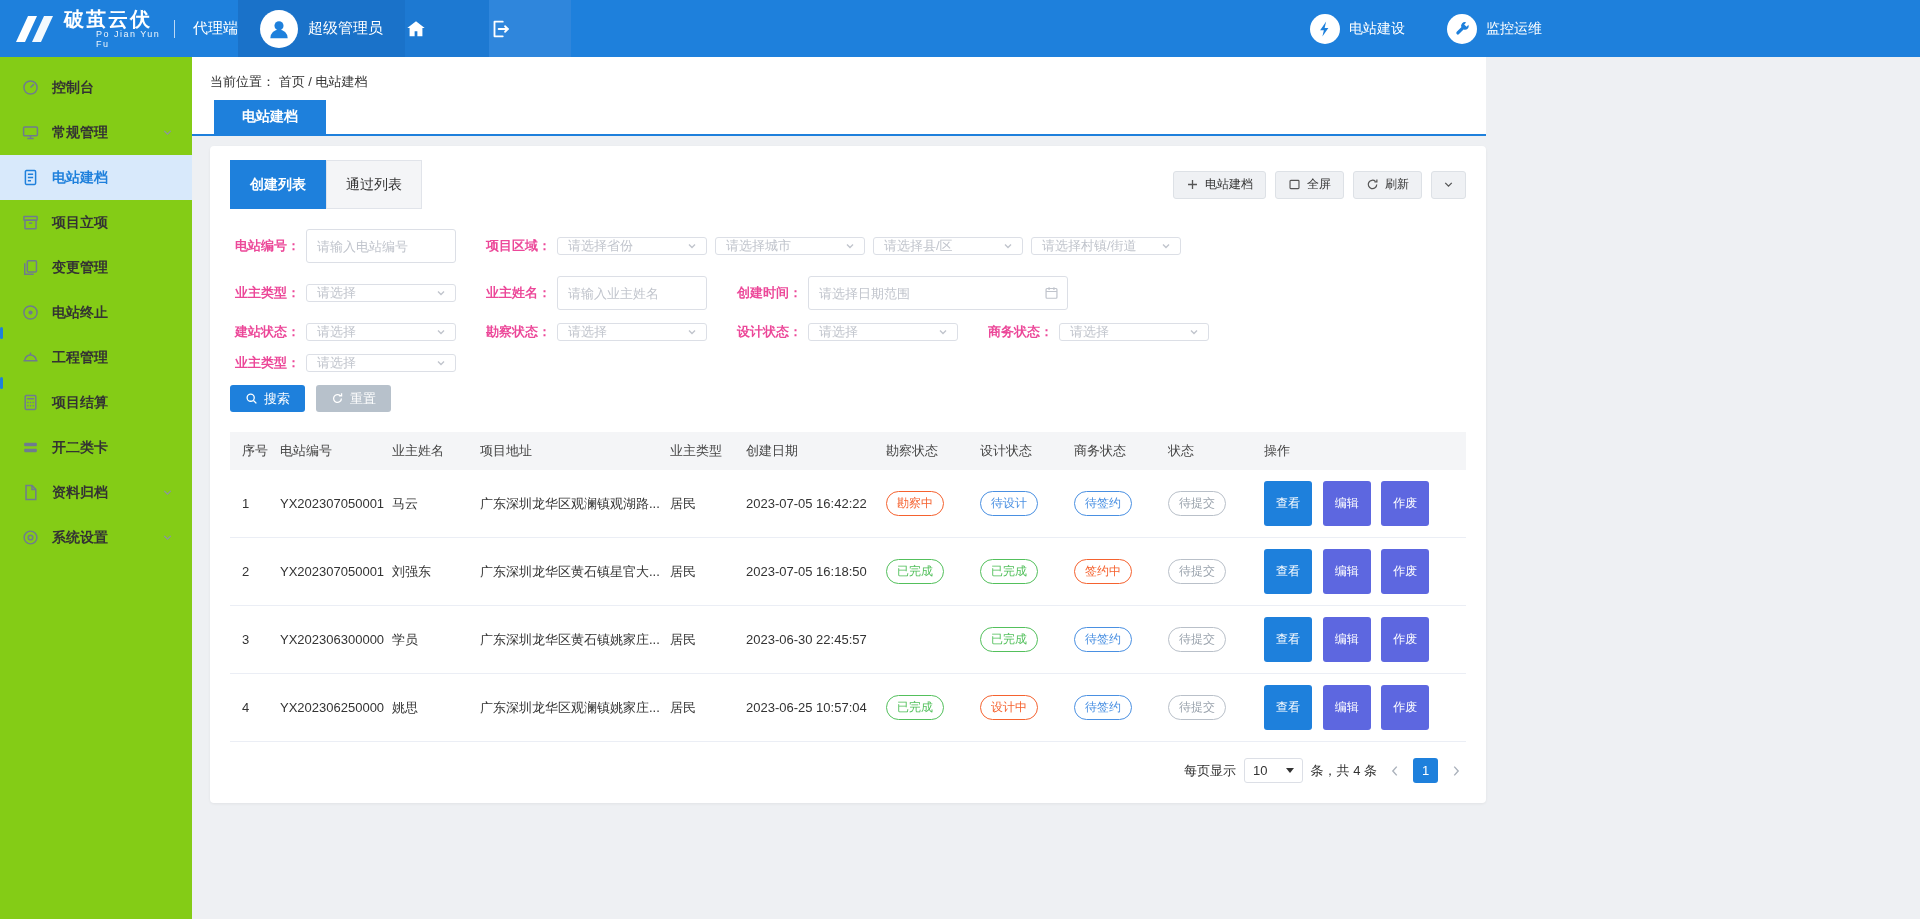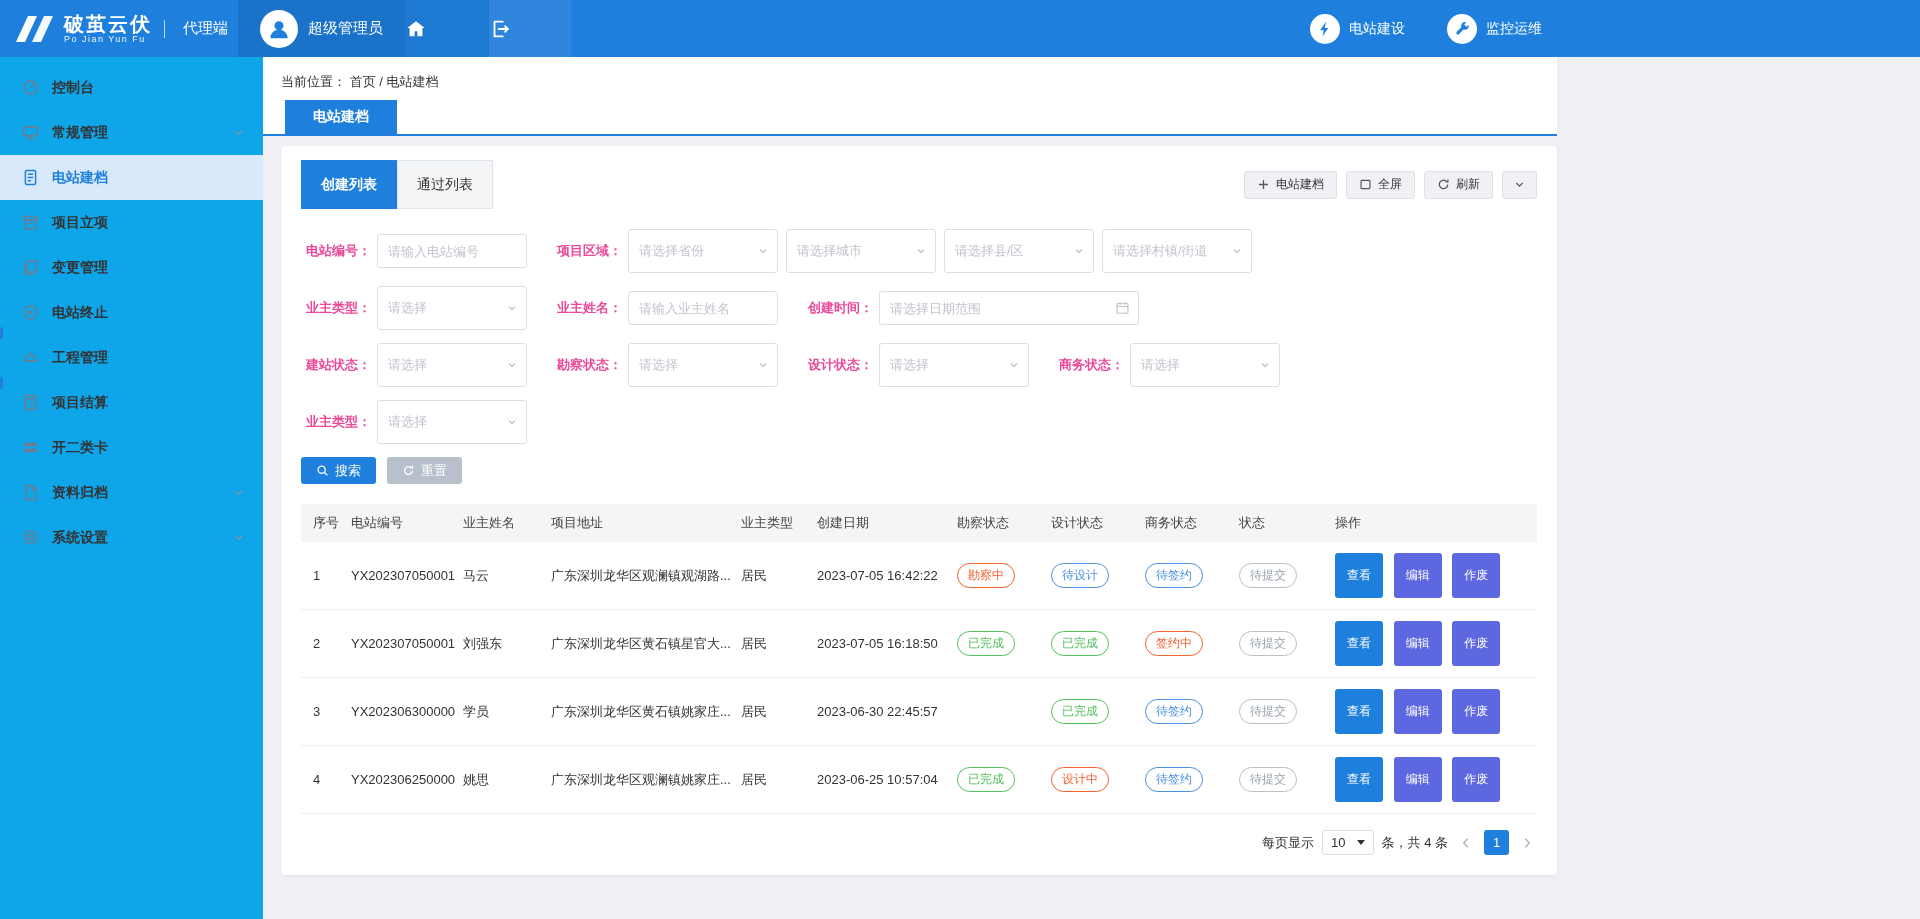--- a/index.html
+++ b/index.html
@@ -6,39 +6,39 @@
   html,body { width:1920px; height:919px; overflow:hidden; }
   body { font-family:"Liberation Sans","DejaVu Sans",sans-serif; background:#eef0f3; color:#333; }
   button, input { font-family:inherit; }
 
   
   .header { height:57px; background:#1e80dc; display:flex; align-items:stretch; color:#fff; }
   .logo-wrap { width:238px; display:flex; align-items:center; padding-left:14px; gap:10px; }
   .logo-mark svg { width:40px; height:30px; display:block; }
   .logo-text { line-height:1.1; }
   .logo-cn { font-size:20px; font-weight:bold; letter-spacing:2px; }
-  .logo-en { font-size:9px; letter-spacing:1.5px; opacity:.92; }
+  .logo-en { font-size:9px; letter-spacing:1.5px; opacity:.92;margin-left:32px; }
   .portal-divider { width:1px; height:18px; background:rgba(255,255,255,.7); margin:0 8px 0 2px; align-self:center; }
   .portal-label { font-size:15px; align-self:center; white-space:nowrap; }
   .seg { display:flex; align-items:center; justify-content:flex-start; cursor:pointer; }
   .seg-user { background:#1a72c9; gap:10px; padding:0 22px; }
   .avatar { width:38px; height:38px; border-radius:50%; background:#fff; display:flex; align-items:center; justify-content:center; overflow:hidden; }
   .avatar svg { width:26px; height:26px; }
   .user-name { font-size:15px; }
   .seg-home { width:84px; background:#1d79d2; }
   .seg-logout { width:82px; background:#2f86dc; }
   .seg-home svg, .seg-logout svg { width:22px; height:22px; }
   .header-right { margin-left:auto; display:flex; align-items:center; gap:42px; padding-right:378px; }
   .h-action { display:flex; align-items:center; gap:9px; font-size:14px; cursor:pointer; }
   .h-circle { width:30px; height:30px; border-radius:50%; background:#fff; display:flex; align-items:center; justify-content:center; }
   .h-circle svg { width:18px; height:18px; }
 
   
   .layout { display:flex; height:862px; }
-  .sidebar { width:263px; background:#0ea5e9; position:relative; flex-shrink:0; padding-top:8px; }
+  .sidebar { width:192px; background:#84cc16; position:relative; flex-shrink:0; padding-top:8px; }
   .side-item { height:45px; display:flex; align-items:center; padding:0 18px 0 22px; gap:13px; font-size:14px; font-weight:600; color:#333; cursor:pointer; }
   .side-item .s-icon { width:17px; height:17px; color:#6f7b8f; display:flex; align-items:center; }
   .side-item .s-icon svg { width:17px; height:17px; }
   .side-item .chev { margin-left:auto; color:#8a94a3; display:flex; }
   .side-item .chev svg { width:13px; height:13px; }
   .side-item.active { background:#d8e9fb; color:#1e80dc; }
   .side-item.active .s-icon { color:#1e80dc; }
   .scroll-mark { position:absolute; left:0; width:3px; height:12px; background:#1e80dc; border-radius:2px; }
 
   
@@ -61,21 +61,21 @@
   .tool-btn.icon-only { padding:0 10px; }
 
   
   .filter-form { margin-top:20px; }
   .f-row { display:flex; align-items:center; margin-bottom:13px; }
   .f-label { width:70px; text-align:right; font-size:13px; font-weight:600; color:#ec4899; margin-right:6px; white-space:nowrap; }
   .f-gap { width:25px; }
   .sgap { width:8px; }
   .inp { width:150px; height:34px; border:1px solid #dcdfe6; border-radius:3px; padding:0 10px; font-size:13px; color:#333; outline:none; background:#fff; }
   .inp::placeholder { color:#c0c4cc; }
-  .sel { width:150px; height:44px; border:1px solid #dcdfe6; border-radius:3px; padding:0 26px 0 10px; font-size:13px; color:#c0c4cc; background:#fff; display:flex; align-items:center; position:relative; cursor:pointer; white-space:nowrap; overflow:hidden; }
+  .sel { width:150px; height:18px; border:1px solid #dcdfe6; border-radius:3px; padding:0 26px 0 10px; font-size:13px; color:#c0c4cc; background:#fff; display:flex; align-items:center; position:relative; cursor:pointer; white-space:nowrap; overflow:hidden; }
   .sel .sel-chev { position:absolute; right:8px; top:50%; transform:translateY(-50%); color:#c0c4cc; display:flex; }
   .sel .sel-chev svg { width:12px; height:12px; }
   .date-wrap { position:relative; }
   .date-wrap .inp { width:260px; padding-right:32px; }
   .date-wrap .cal-icon { position:absolute; right:9px; top:50%; transform:translateY(-50%); color:#c0c4cc; display:flex; }
   .date-wrap .cal-icon svg { width:15px; height:15px; }
 
   .btn-row { margin-top:7px; display:flex; gap:11px; padding-left:0; }
   .btn { height:27px; border:none; border-radius:3px; font-size:13px; color:#fff; display:inline-flex; align-items:center; gap:6px; padding:0 15px; cursor:pointer; }
   .btn svg { width:13px; height:13px; }
@@ -92,21 +92,21 @@
   .badge.orange { color:#f5622f; border-color:#f5622f; }
   .badge.green  { color:#53c05c; border-color:#53c05c; }
   .badge.blue   { color:#4a90e2; border-color:#4a90e2; }
   .badge.gray   { color:#9aa3ad; border-color:#b9c0c9; }
   .act { border:none; color:#fff; font-size:12px; padding:14px 12px; border-radius:3px; margin-right:7px; cursor:pointer; }
   .act.view { background:#1e80dc; }
   .act.edit, .act.void { background:#5d67e0; }
 
   
   .pager { display:flex; align-items:center; justify-content:flex-end; gap:8px; margin-top:16px; font-size:13px; color:#333; }
-  .pp-select { border:1px solid #dcdfe6; border-radius:3px; height:25px; padding:0 8px; display:flex; align-items:center; gap:11px; cursor:pointer; background:#fff; }
+  .pp-select { border:1px solid #dcdfe6; border-radius:3px; height:25px; padding:0 8px; display:flex; align-items:center; gap:18px; cursor:pointer; background:#fff; }
   .pp-caret { width:0; height:0; border-left:4px solid transparent; border-right:4px solid transparent; border-top:5px solid #333; }
   .pg-arrow { color:#aab1bb; display:flex; cursor:pointer; padding:0 3px; }
   .pg-arrow svg { width:14px; height:14px; }
   .page-num { width:25px; height:25px; background:#1e80dc; color:#fff; border-radius:3px; display:flex; align-items:center; justify-content:center; font-size:13px; cursor:pointer; }
 </style>
 </head>
 <body>
 
 <div class="header">
   <div class="logo-wrap">

